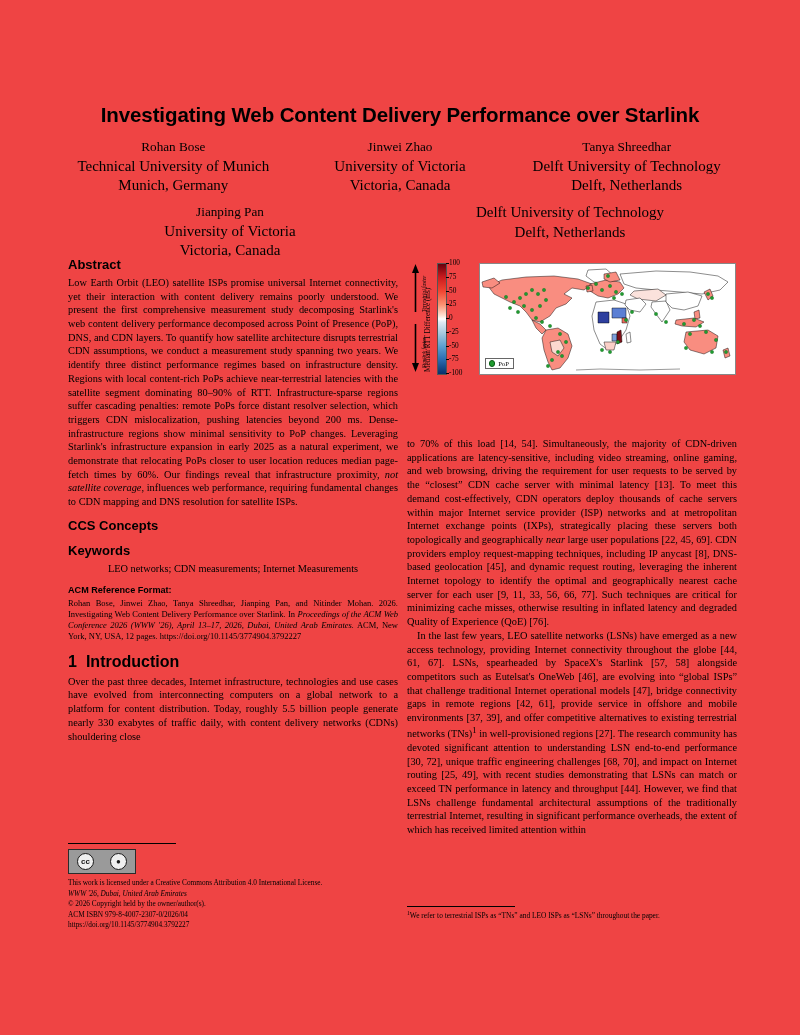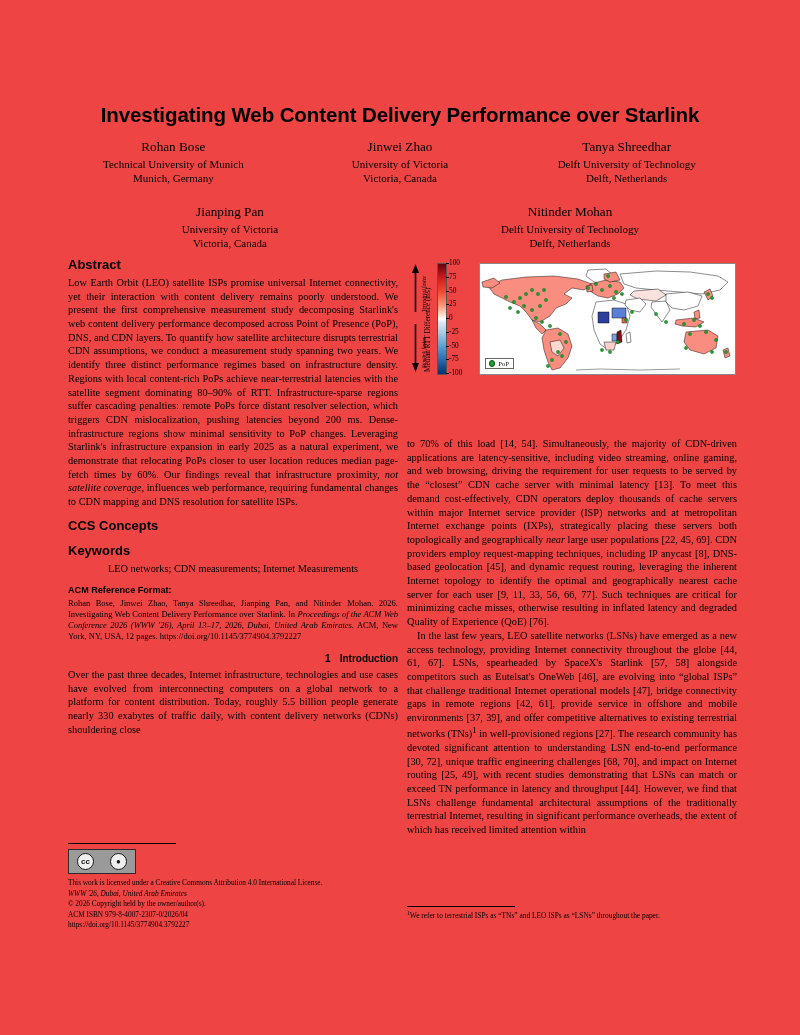--- a/index.html
+++ b/index.html
@@ -49,21 +49,21 @@
     flex: 1 1 0;
     text-align: center;
     line-height: 1.33;
   }
   .author .name {
     font-size: 13.2px;
     margin-bottom: 1px;
   }
   .author .affil,
   .author .loc {
-    font-size: 11px;
+    font-size: 15px;
   }
   .row2 .author { flex: 0 0 50%; }
 
   
   .col {
     position: absolute;
     top: 258px;
     width: 330px;
     font-size: 10.35px;
     line-height: 1.325;
@@ -75,23 +75,22 @@
   h2.sec {
     font-family: "Liberation Sans", "DejaVu Sans", sans-serif;
     font-weight: bold;
     font-size: 13px;
     margin: 0 0 3px 0;
     line-height: 1.15;
     text-align: left;
   }
   h2.sec.spaced { margin-top: 10px; }
   h2.numbered {
-    font-size: 10px;
+    font-size: 16px;
     margin-top: 11px;
-    text-align: right;
   }
   h2.numbered .num { margin-right: 9px; }
 
   p.body {
     margin: 0 0 0 0;
     text-align: justify;
     text-justify: inter-word;
     hyphens: manual;
   }
   p.body + p.body { text-indent: 10px; }
@@ -323,21 +322,20 @@
     </div>
   </div>
 
   <div class="authors-row row2">
     <div class="author">
       <div class="name">Jianping Pan</div>
       <div class="affil">University of Victoria</div>
       <div class="loc">Victoria, Canada</div>
     </div>
     <div class="author">
-      <div class="name">Nitinder Mohan</div>
       <div class="affil">Delft University of Technology</div>
       <div class="loc">Delft, Netherlands</div>
     </div>
   </div>
 
   <div class="col col-left">
 
     <h2 class="sec">Abstract</h2>
     <p class="body"><span>Low Earth Orbit (LEO) satellite ISPs promise universal Internet connectivity, yet their interaction with content delivery remains poorly understood. We present the first comprehensive measurement study decomposing Starlink's web content delivery performance decomposed across Point of Presence (PoP), DNS, and CDN layers. To quantify how satellite architecture disrupts terrestrial CDN assumptions, we conduct a measurement study spanning two years. We identify three distinct performance regimes based on infrastructure density. Regions with local content-rich PoPs achieve near-terrestrial latencies with the satellite segment dominating 80–90% of RTT. Infrastructure-sparse regions suffer cascading penalties: remote PoPs force distant resolver selection, which triggers CDN mislocalization, pushing latencies beyond 200 ms. Dense-infrastructure regions show minimal sensitivity to PoP changes. Leveraging Starlink's infrastructure expansion in early 2025 as a natural experiment, we demonstrate that relocating PoPs closer to user location reduces median page-fetch times by 60%. Our findings reveal that infrastructure proximity, </span><i>not satellite coverage</i><span>, influences web performance, requiring fundamental changes to CDN mapping and DNS resolution for satellite ISPs.</span></p>
 

